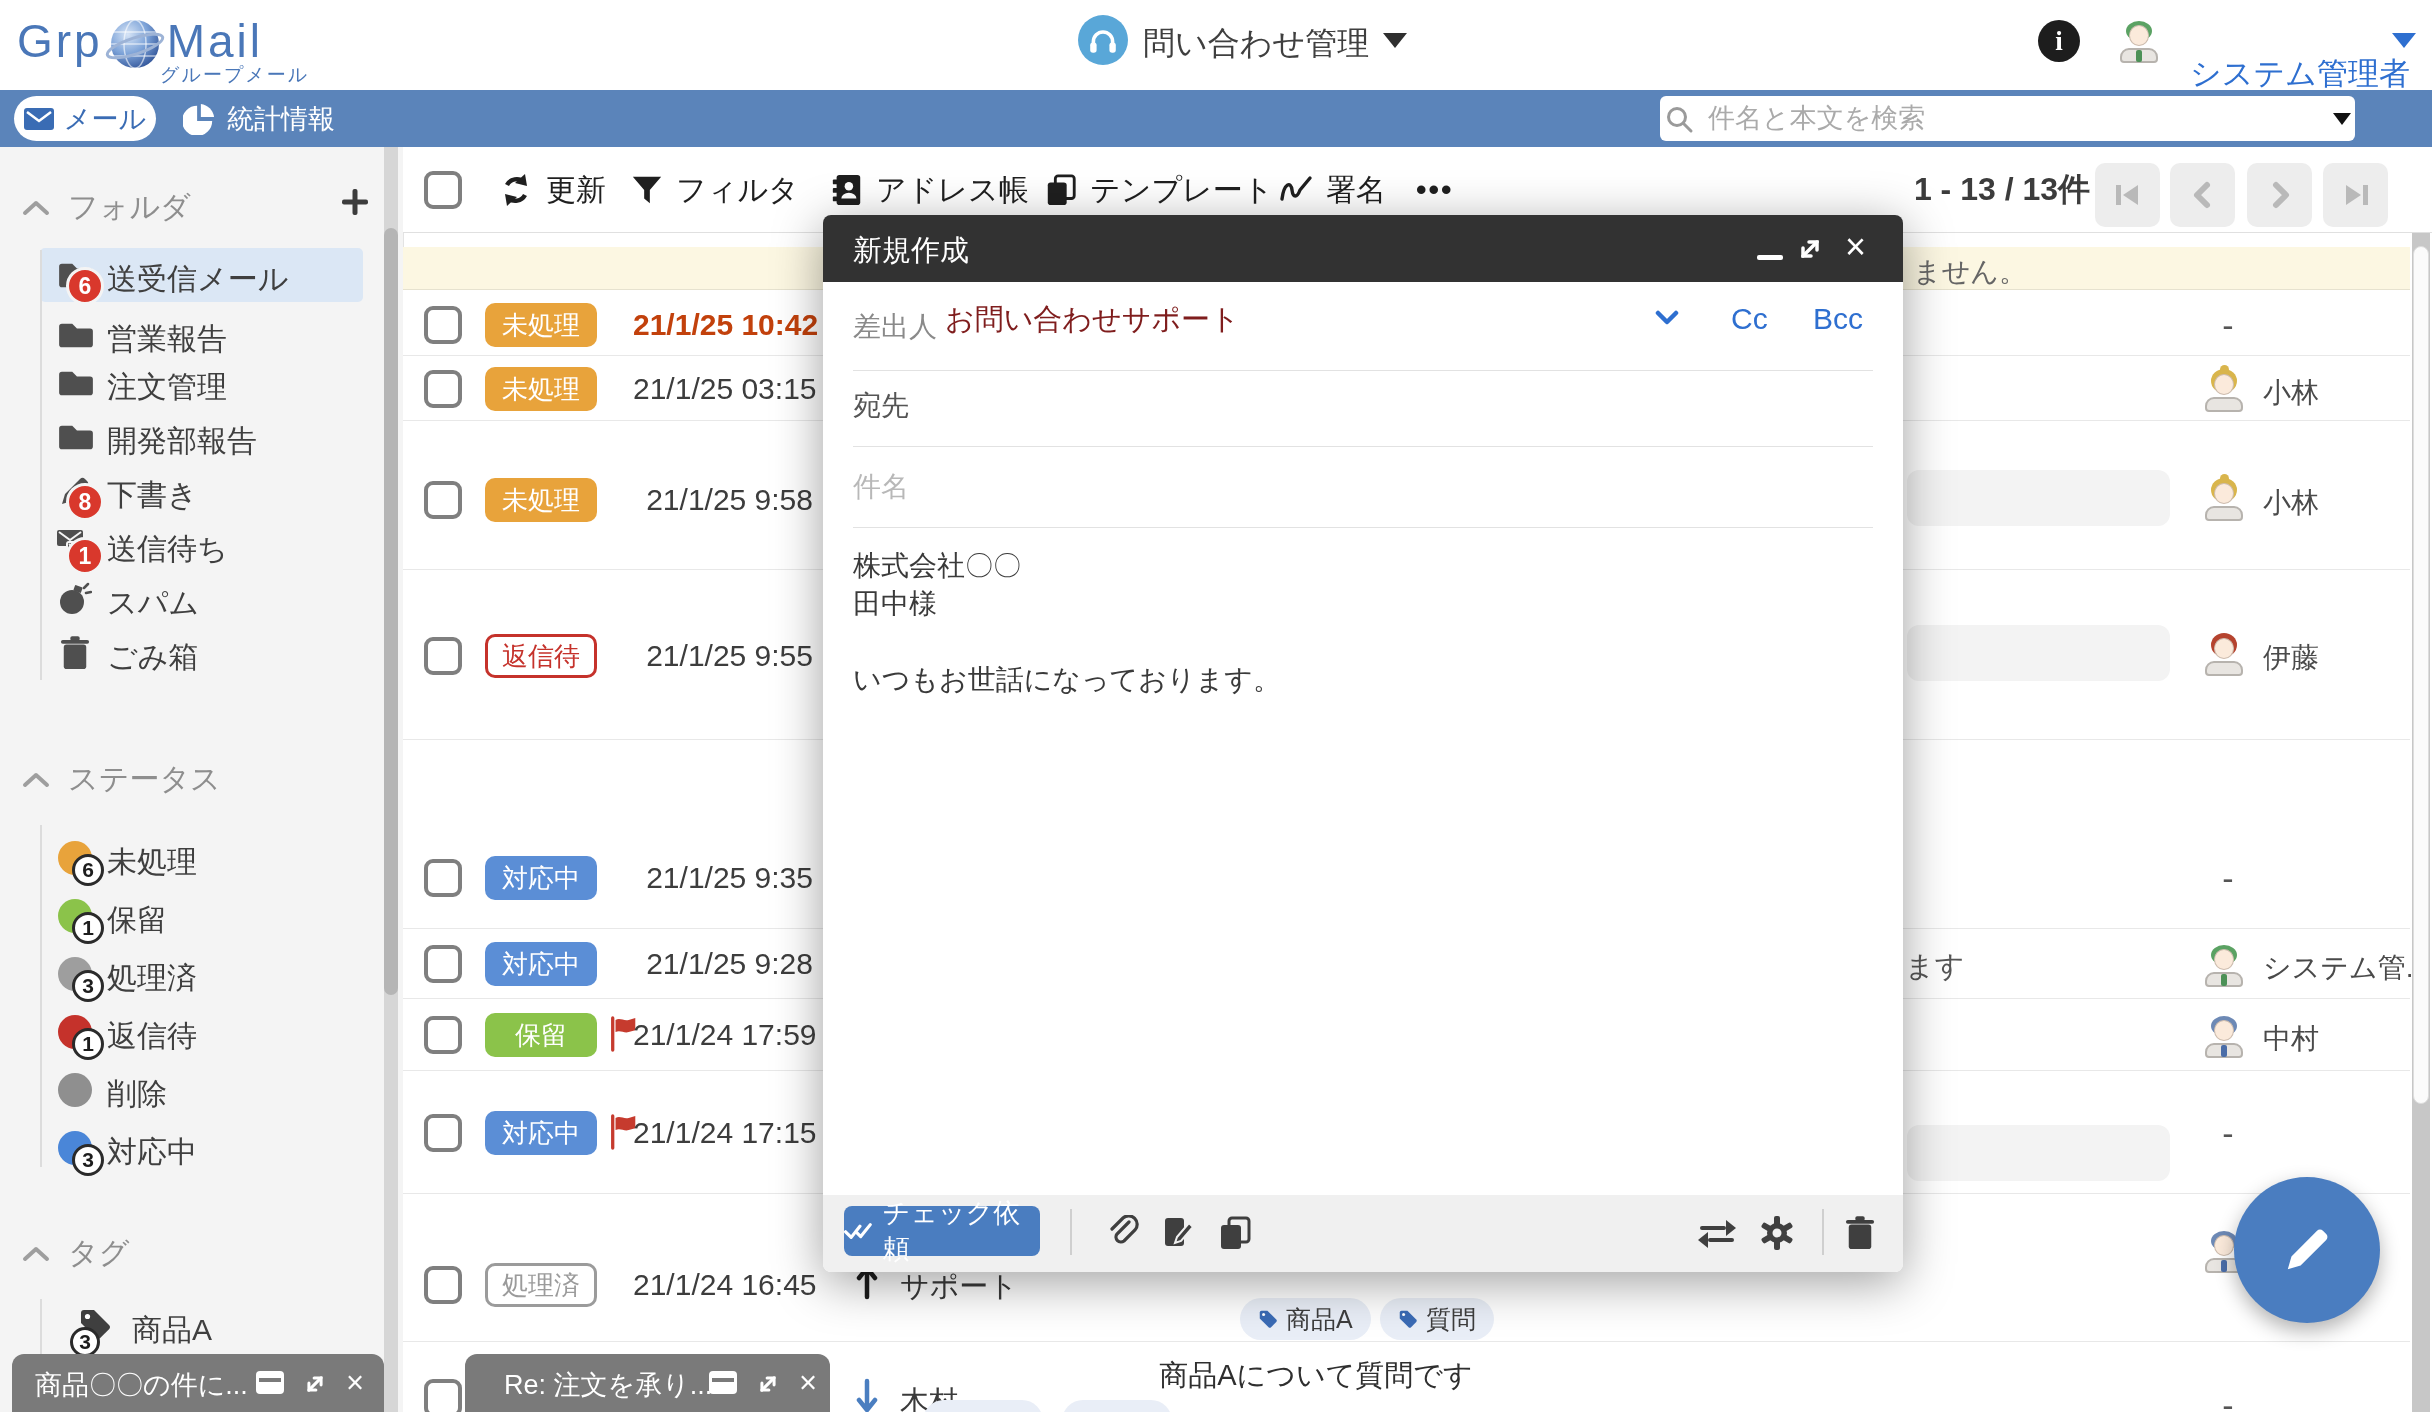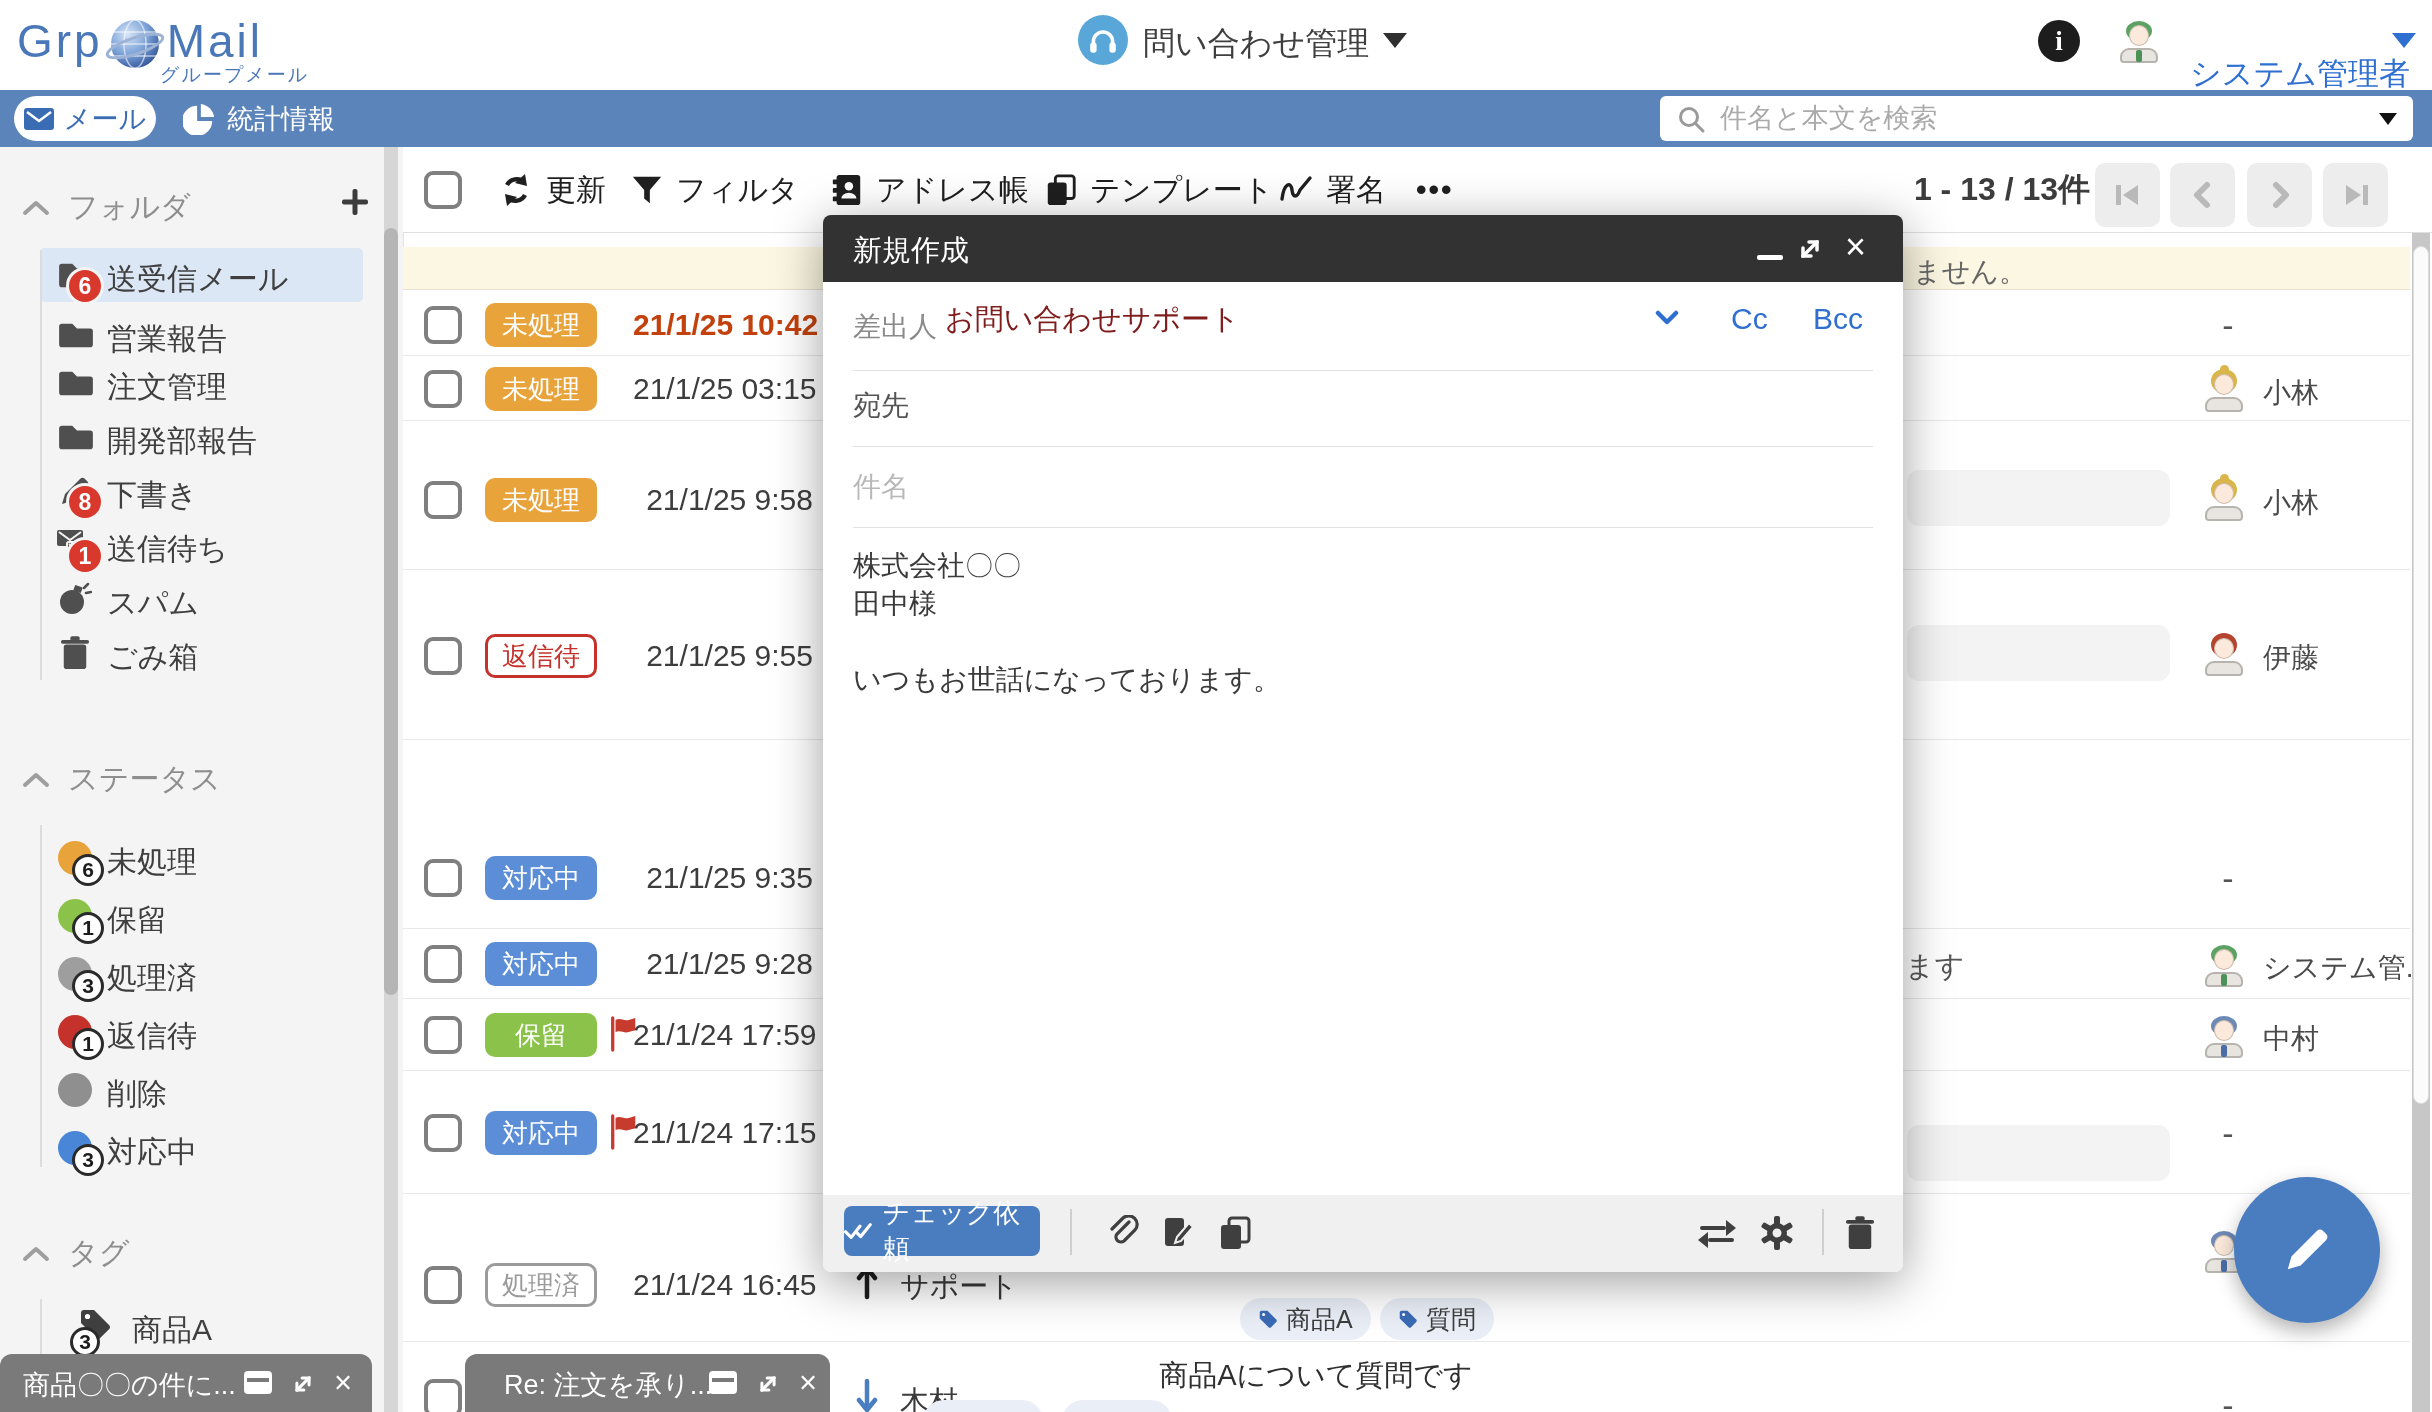--- a/index.html
+++ b/index.html
@@ -21,22 +21,22 @@
   .info-circle{position:absolute;width:42px;height:42px;border-radius:50%;background:#1d1d1d;color:#fff;
                display:flex;align-items:center;justify-content:center;font-size:27px;font-weight:bold;font-family:"Liberation Serif",serif;}
   .user-name{font-size:31px;color:#2e6fd0;margin-top:29px;}
 
   
   .nav{position:absolute;left:0;top:90px;width:2432px;height:57px;background:#5b84ba;}
   .mail-pill{position:absolute;left:14px;top:6px;width:142px;height:45px;background:#fff;border-radius:23px;
              display:flex;align-items:center;justify-content:center;gap:10px;}
   .mail-pill span{color:#3a6cb4;font-size:27px;}
   .stats-item{position:absolute;left:183px;top:7px;height:44px;display:flex;align-items:center;gap:12px;color:#fff;font-size:27px;}
-  .searchbox{position:absolute;left:1660px;top:6px;width:753px;height:45px;background:#fff;border-radius:6px;
-             display:flex;align-items:center;padding:0 16px;gap:12px;}
+  .searchbox{position:absolute;left:1660px;top:6px;width:695px;height:45px;background:#fff;border-radius:6px;
+             display:flex;align-items:center;padding:0 4px;gap:12px;}
   .searchbox input{border:none;outline:none;flex:1;font-size:27px;color:#444;font-family:inherit;background:transparent;}
   .searchbox input::placeholder{color:#aaa;}
 
   
   .sidebar{position:absolute;left:0;top:147px;width:403px;height:1265px;background:#f4f4f4;}
   .sec-hd{position:absolute;display:flex;align-items:center;gap:18px;font-size:30px;color:#8e8e8e;}
   .indent-line{position:absolute;left:40px;width:2px;background:#dcdcdc;}
   .sb-item{position:absolute;left:0;width:363px;height:54px;}
   .sb-item .lbl{position:absolute;left:107px;top:11px;font-size:30px;color:#3f3f3f;}
   .sb-sel{position:absolute;left:40px;top:248px;width:323px;height:54px;background:#dbe7f5;border-radius:5px;}
@@ -654,21 +654,21 @@
             <g fill="#3f3f3f">
               <rect x="4" y="9" width="24" height="26" rx="3"></rect>
               <rect x="1" y="4" width="30" height="4" rx="2"></rect>
               <rect x="11" y="0" width="10" height="5" rx="2"></rect>
             </g>
           </svg>
       </span>
     </div>
   </div>
 
-  <div class="minwin" style="left:0;width:372px;">
+  <div class="minwin" style="left:12px;width:372px;">
     <div class="t" style="left:23px;">商品〇〇の件に...</div>
     <div class="win-ico" style="left:244px;">
         <i></i>
       </div>
     <span class="abs" style="left:290px;top:17px;">
       <svg width="26" height="26" viewBox="0 0 30 30">
           <g stroke="#fff" stroke-width="3.5" fill="none" stroke-linecap="round">
             <path d="M8 22 L22 8"></path>
             <path d="M14 8 h8 v8"></path>
             <path d="M16 22 h-8 v-8"></path>

